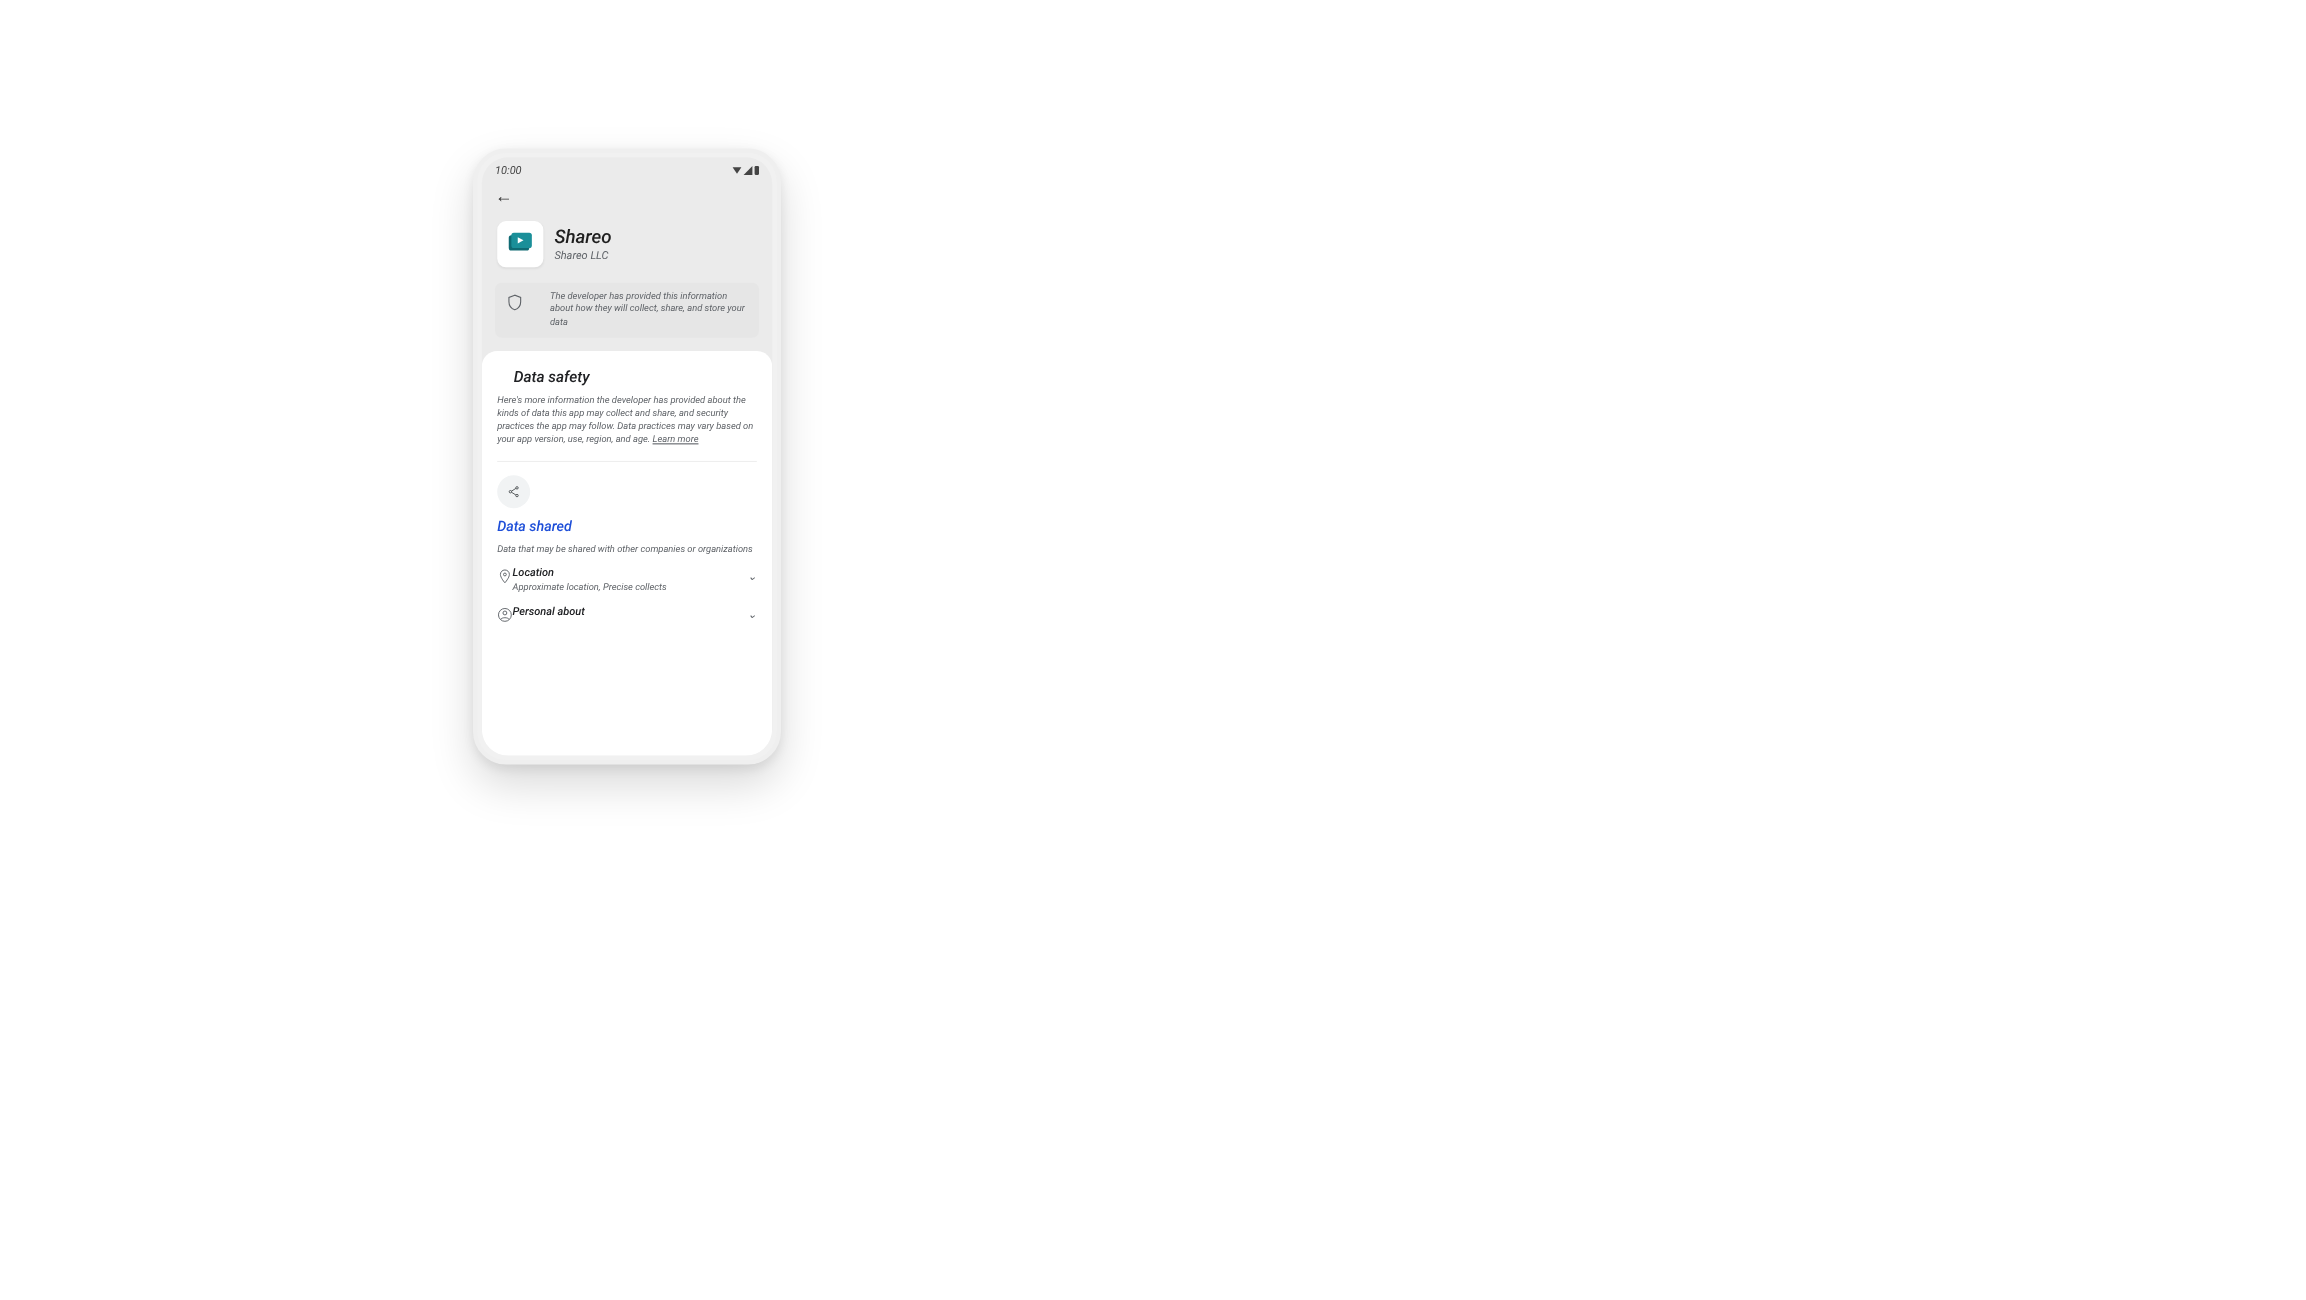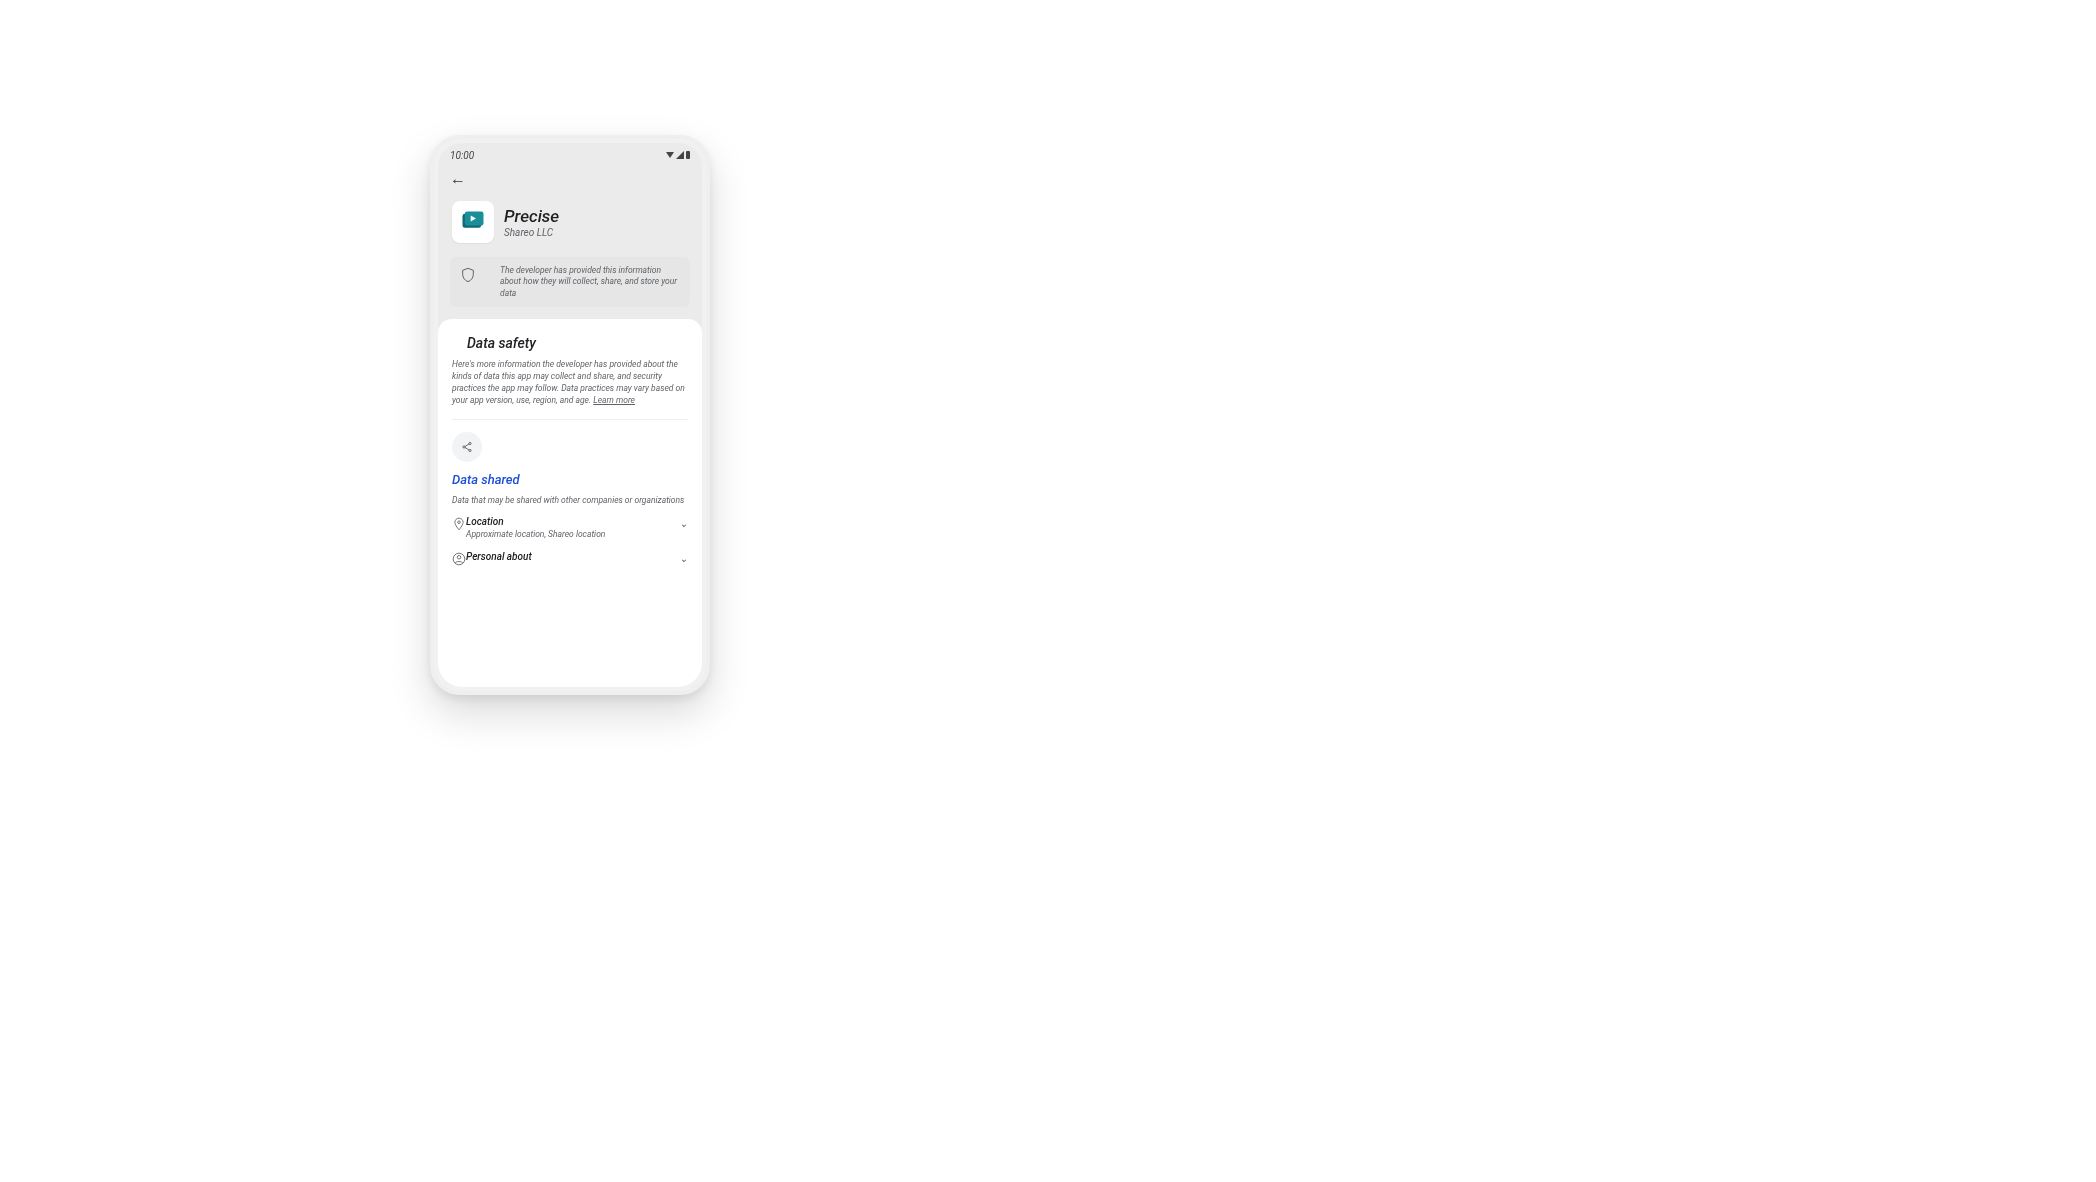--- a/index.html
+++ b/index.html
@@ -160,21 +160,21 @@
 
       <div class="app-header">
         <div class="app-icon">
           <svg viewBox="0 0 48 48">
             <rect x="6" y="10" width="32" height="24" rx="4" fill="#0f6a73"></rect>
             <rect x="10" y="6" width="32" height="24" rx="4" fill="#1a8f99"></rect>
             <path d="M20 13 L20 23 L29 18 Z" fill="#ffffff"></path>
           </svg>
         </div>
         <div class="app-meta">
-          <div class="title">Precise</div>
+          <div class="title">Shareo</div>
           <div class="pub">Shareo LLC</div>
         </div>
       </div>
 
       <div class="info-banner">
         <svg class="shield-mini" viewBox="0 0 24 24">
           <path d="M12 2 L4 5 V11 C4 16 7.5 20.5 12 22 C16.5 20.5 20 16 20 11 V5 Z" fill="none" stroke="#5f6368" stroke-width="1.5"></path>
         </svg>
         <div class="info-text">The developer has provided this information about how they will collect, share, and store your data</div>
       </div>
@@ -201,21 +201,21 @@
         <div class="h2">Data shared</div>
         <div class="sub">Data that may be shared with other companies or organizations</div>
 
         <div class="row">
           <svg class="ic" viewBox="0 0 24 24">
             <path d="M12 2 C8 2 5 5 5 9 C5 14 12 22 12 22 C12 22 19 14 19 9 C19 5 16 2 12 2 Z" fill="none" stroke="#5f6368" stroke-width="1.5"></path>
             <circle cx="12" cy="9" r="2.2" fill="none" stroke="#5f6368" stroke-width="1.5"></circle>
           </svg>
           <div class="txt">
             <div class="label">Location</div>
-            <div class="desc">Approximate location, Shareo location</div>
+            <div class="desc">Approximate location, Precise collects</div>
           </div>
           <div class="chev">⌄</div>
         </div>
 
         <div class="row">
           <svg class="ic" viewBox="0 0 24 24">
             <circle cx="12" cy="12" r="10" fill="none" stroke="#5f6368" stroke-width="1.5"></circle>
             <circle cx="12" cy="9" r="3" fill="none" stroke="#5f6368" stroke-width="1.5"></circle>
             <path d="M5.5 19 C7 15.5 17 15.5 18.5 19" fill="none" stroke="#5f6368" stroke-width="1.5"></path>
           </svg>

